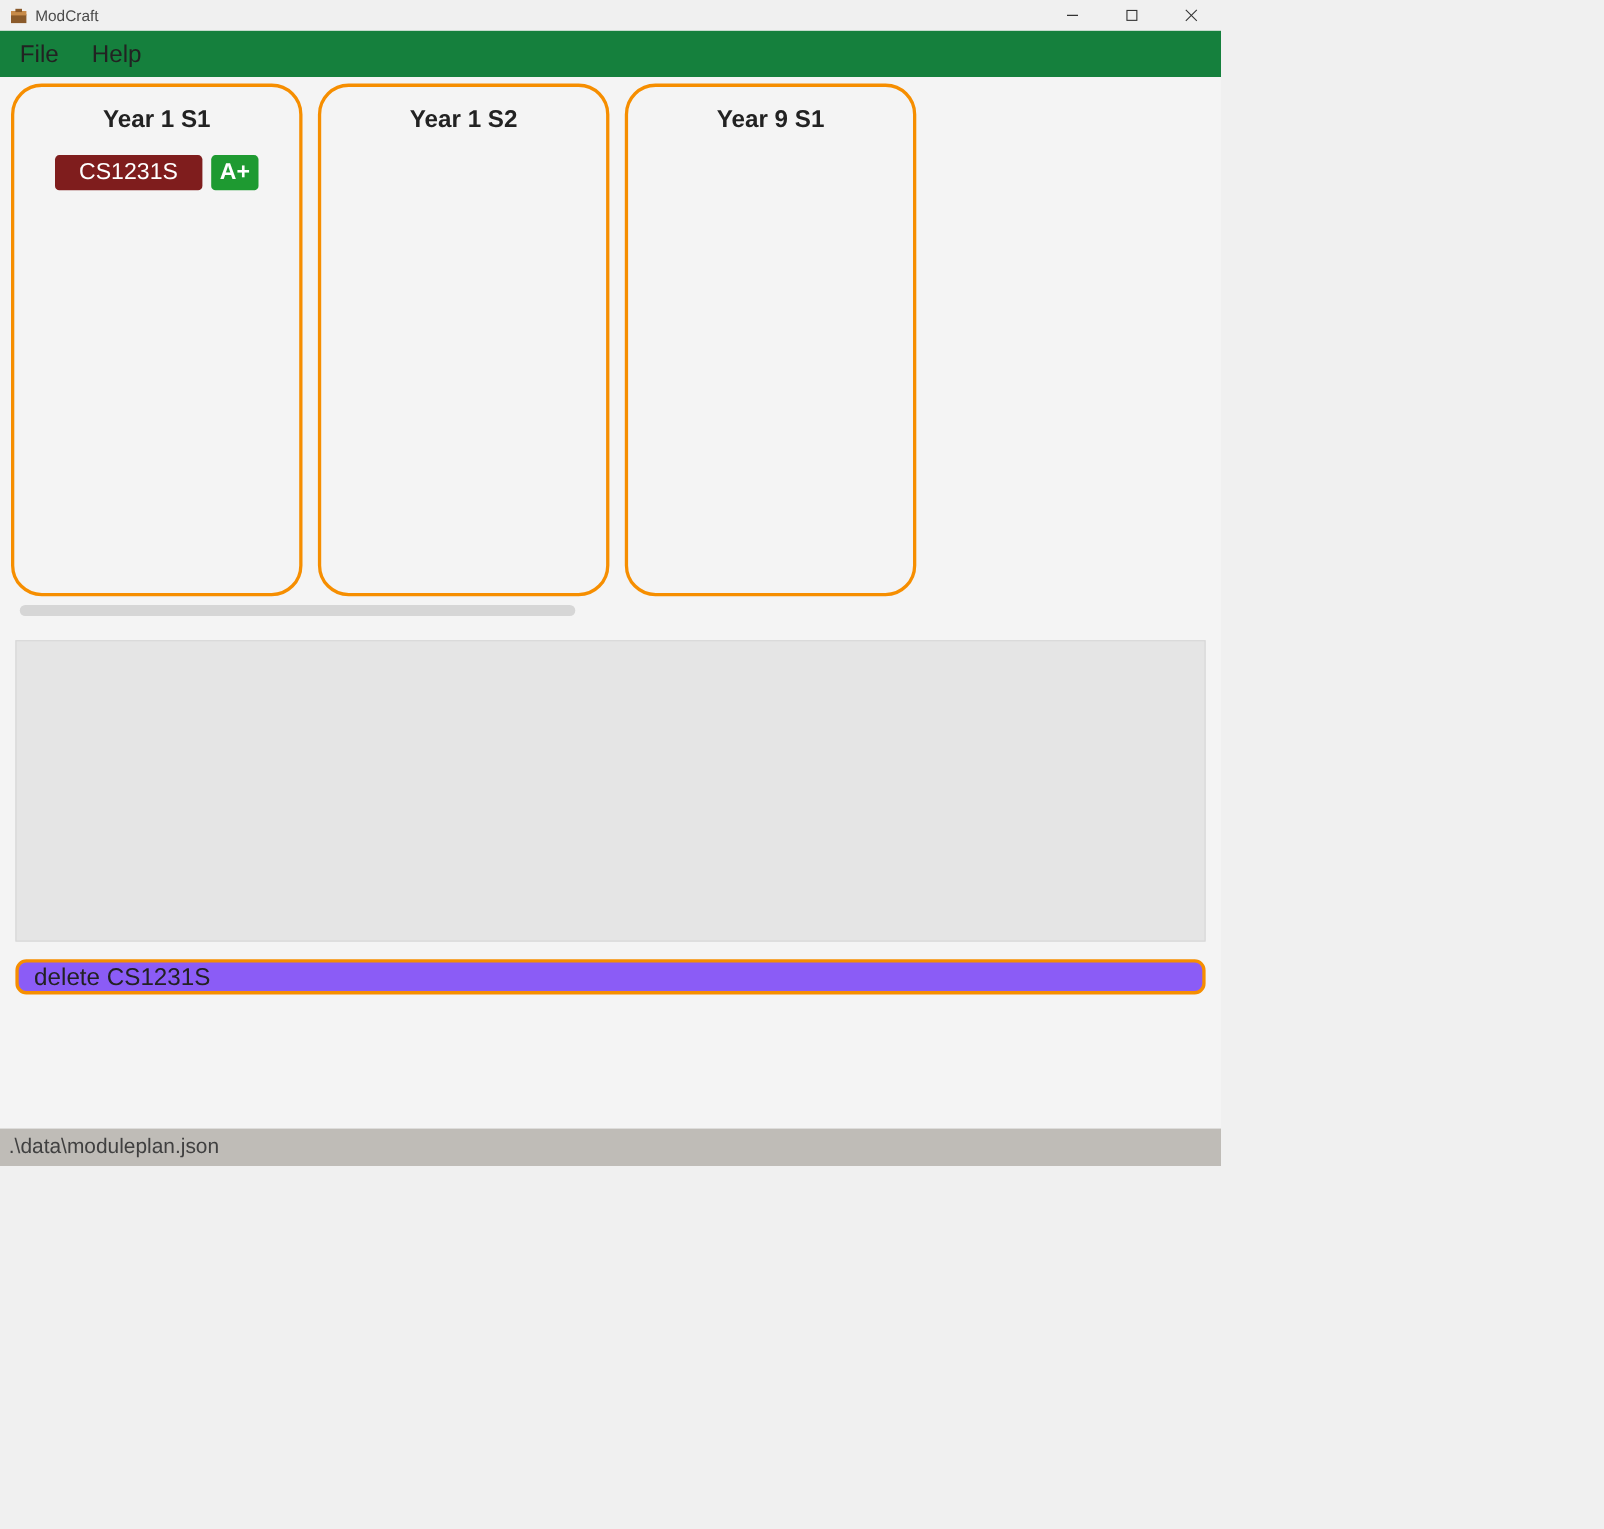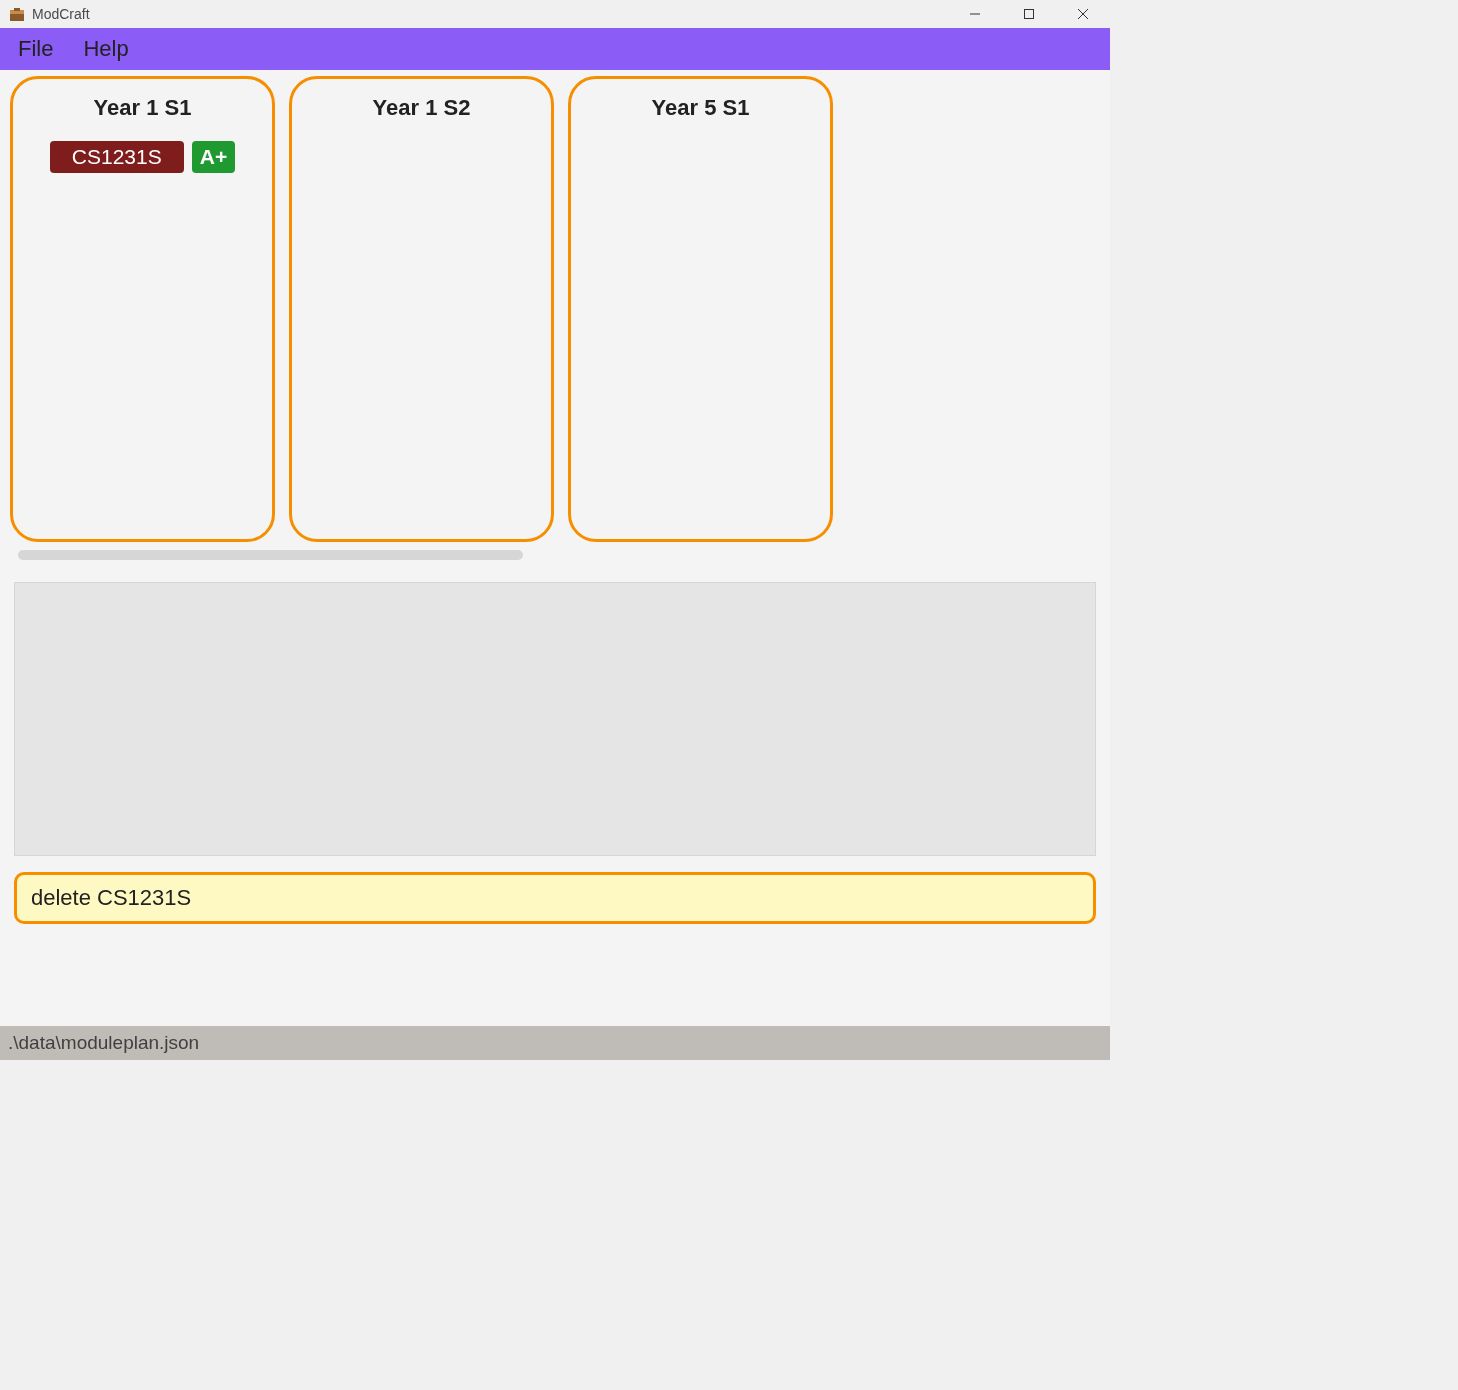--- a/index.html
+++ b/index.html
@@ -52,21 +52,21 @@
       justify-content: center;
       color: #333;
     }
     .window-control svg {
       width: 12px;
       height: 12px;
     }
     .menubar {
       display: flex;
       align-items: center;
-      background: #8b5cf6;
+      background: #15803d;
       height: 42px;
       padding: 0 12px;
       gap: 18px;
     }
     .menubar-item {
       font-size: 22px;
       color: #222;
       cursor: default;
       padding: 4px 6px;
     }
@@ -149,25 +149,25 @@
       border: 1px solid #d6d6d6;
       height: 274px;
     }
     .command-input-wrap {
       margin: 16px 14px 10px 14px;
     }
     .command-input {
       width: 100%;
       border: 3px solid #f68e00;
       border-radius: 10px;
-      padding: 10px 14px;
+      padding: 0 14px;
       font-size: 22px;
       font-family: inherit;
       color: #222;
-      background: #fef9c3;
+      background: #8b5cf6;
       outline: none;
     }
     .statusbar {
       background: #bfbcb7;
       height: 34px;
       display: flex;
       align-items: center;
       padding: 0 8px;
       font-size: 19px;
       color: #404040;
@@ -218,21 +218,21 @@
       <div class="semester-title">Year 1 S1</div>
       <div class="module-row">
         <div class="module-chip">CS1231S</div>
         <div class="grade-chip">A+</div>
       </div>
     </div>
     <div class="semester-card">
       <div class="semester-title">Year 1 S2</div>
     </div>
     <div class="semester-card">
-      <div class="semester-title">Year 5 S1</div>
+      <div class="semester-title">Year 9 S1</div>
     </div>
   </div>
 
   <div class="fake-scrollbar">
     <div class="fake-scrollbar-thumb"></div>
   </div>
 
   <div class="output-panel"></div>
 
   <div class="command-input-wrap">

